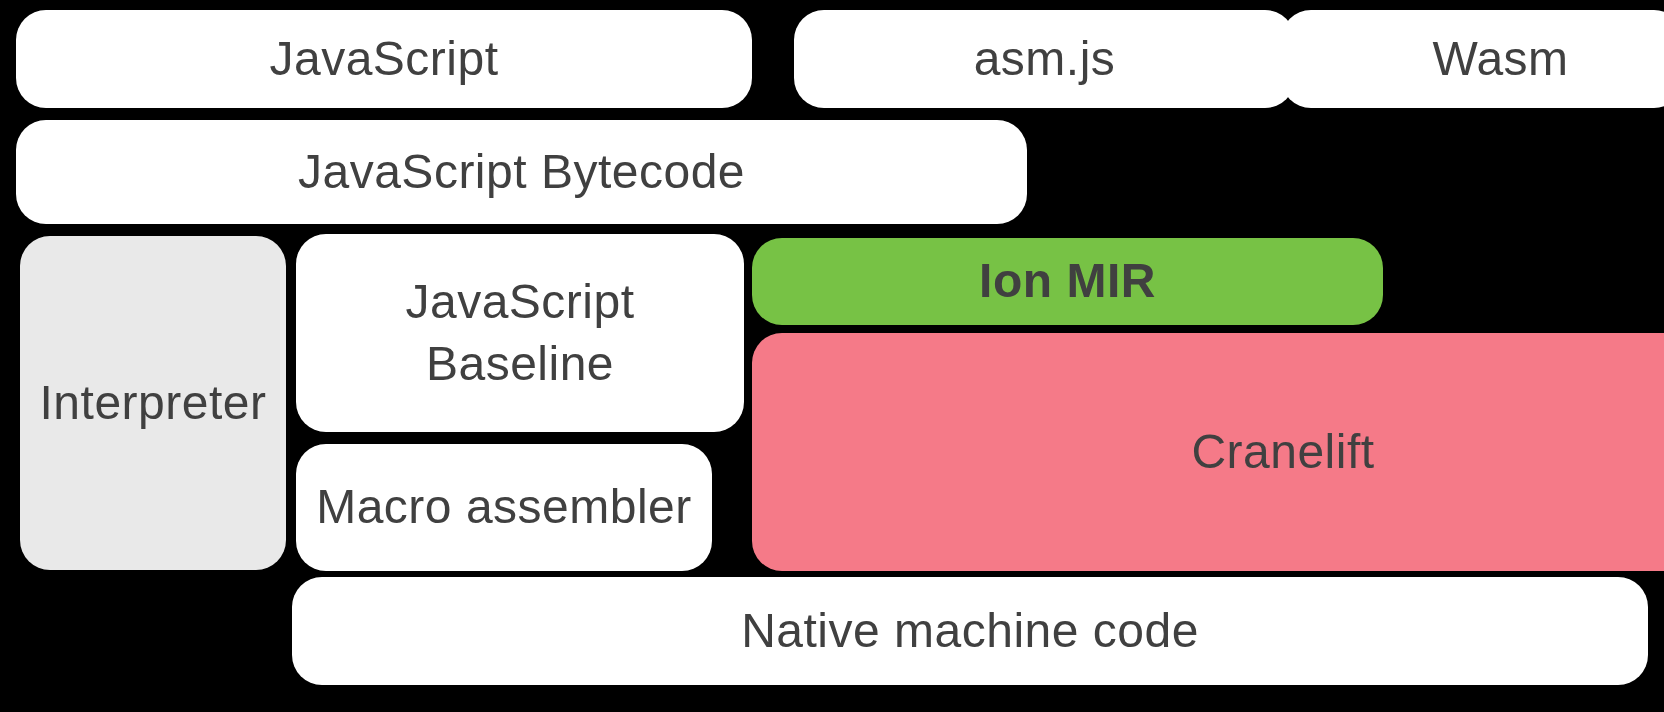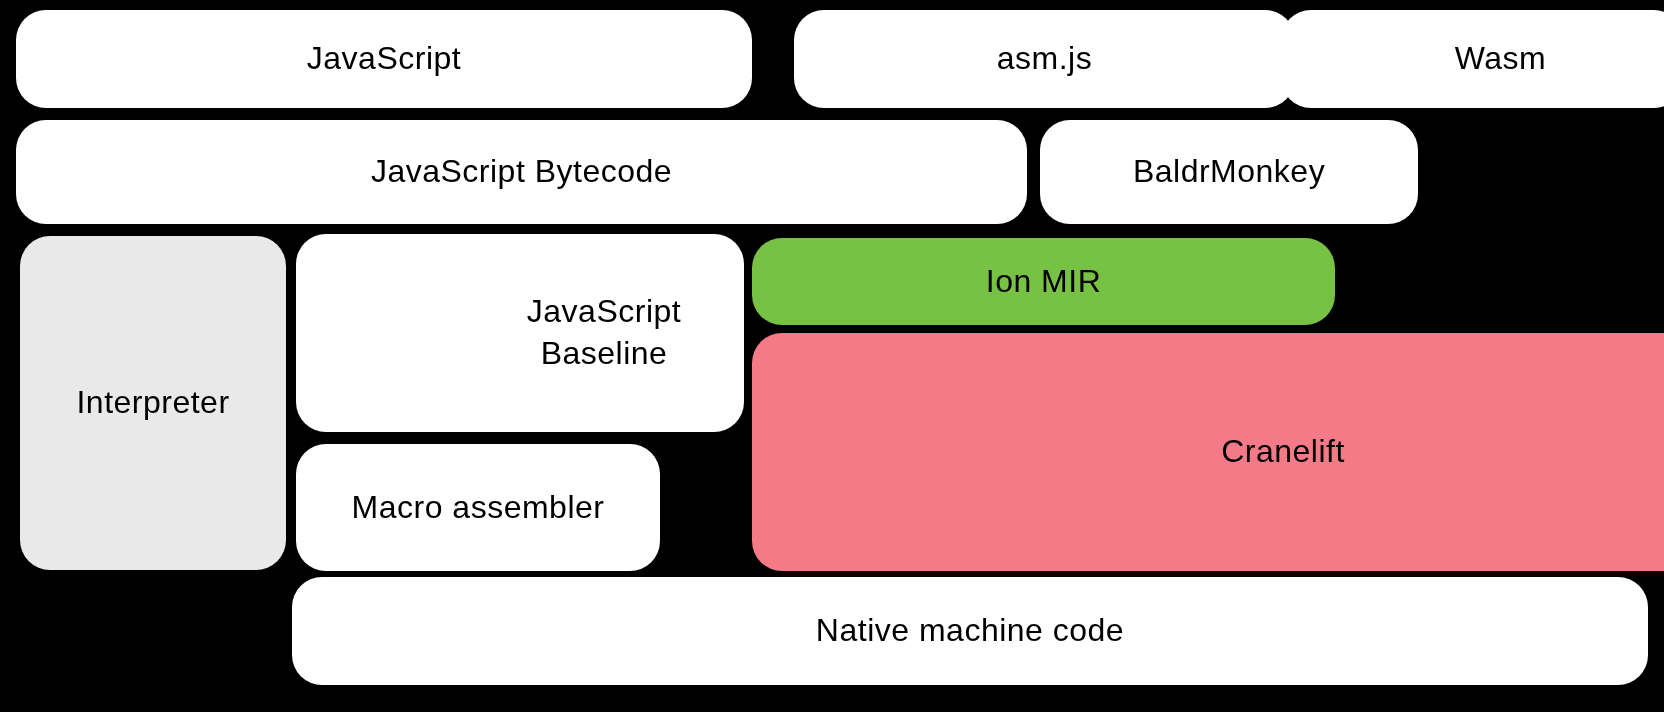--- a/index.html
+++ b/index.html
@@ -16,42 +16,42 @@
     font-family: "Liberation Sans", sans-serif;
   }
   .box {
     position: absolute;
     border-radius: 30px;
     background: #ffffff;
     display: flex;
     align-items: center;
     justify-content: center;
     text-align: center;
-    color: #000000;
-    font-size: 32px;
+    color: #404040;
+    font-size: 48px;
     line-height: 1.3;
     letter-spacing: 0.5px;
   }
   .box span { display: block; }
 
   
   .b-javascript   { left: 16px;   top: 10px;  width: 736px;  height: 98px; }
   .b-asmjs        { left: 766px;  top: 10px;  width: 501px;  height: 98px; }
   .b-wasm         { left: 1281px; top: 10px;  width: 367px;  height: 98px; padding-left: 36px; }
 
   
   .b-bytecode     { left: 16px;   top: 120px; width: 1011px; height: 104px; }
   .b-baldrmonkey  { left: 1040px; top: 120px; width: 378px;  height: 104px; }
 
   
   .b-interpreter  { left: 20px;   top: 236px; width: 266px;  height: 334px; text-align: right; }
   .b-baseline     { left: 296px;  top: 234px; width: 448px;  height: 198px; }
   .b-baseline span { max-width: 280px; }   
-  .b-ionmir       { left: 752px;  top: 238px; width: 583px;  height: 87px; }
-  .b-macro        { left: 296px;  top: 444px; width: 364px;  height: 127px; }
+  .b-ionmir       { left: 752px;  top: 238px; width: 631px;  height: 87px; font-weight: bold; }
+  .b-macro        { left: 296px;  top: 444px; width: 416px;  height: 127px; }
   .b-cranelift    { left: 752px;  top: 333px; width: 1062px;  height: 238px; text-align: right; }
 
   
   .b-native       { left: 292px;  top: 577px; width: 1356px; height: 108px; }
 </style>
 </head>
 <body>
 
 <div class="stage">
 
@@ -64,29 +64,26 @@
   </div>
 
   <div class="box b-wasm" style="background-color: rgb(255, 255, 255);">
     <span>Wasm</span>
   </div>
 
   <div class="box b-bytecode" style="background-color: rgb(255, 255, 255);">
     <span>JavaScript Bytecode</span>
   </div>
 
-  <div class="box b-baldrmonkey" style="background-color: rgb(255, 255, 255);">
-    <span>BaldrMonkey</span>
-  </div>
 
   <div class="box b-interpreter" style="background-color: rgb(233, 233, 233);">
     <span>Interpreter</span>
   </div>
 
-  <div class="box b-baseline" style="background-color: rgb(255, 255, 255); justify-content: flex-end;">
+  <div class="box b-baseline" style="background-color: rgb(255, 255, 255);">
     <span>JavaScript Baseline</span>
   </div>
 
   <div class="box b-ionmir" style="background-color: rgb(119, 194, 69);">
     <span>Ion MIR</span>
   </div>
 
   <div class="box b-macro" style="background-color: rgb(255, 255, 255);">
     <span>Macro assembler</span>
   </div>

